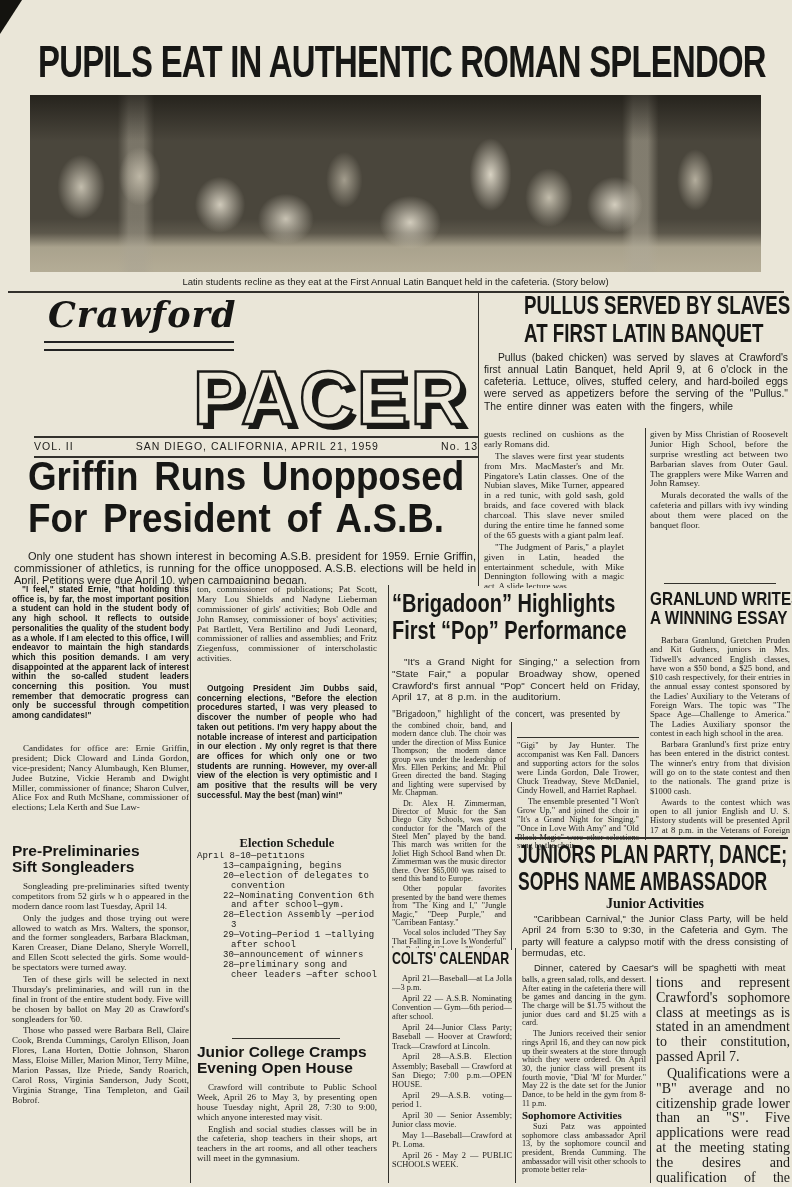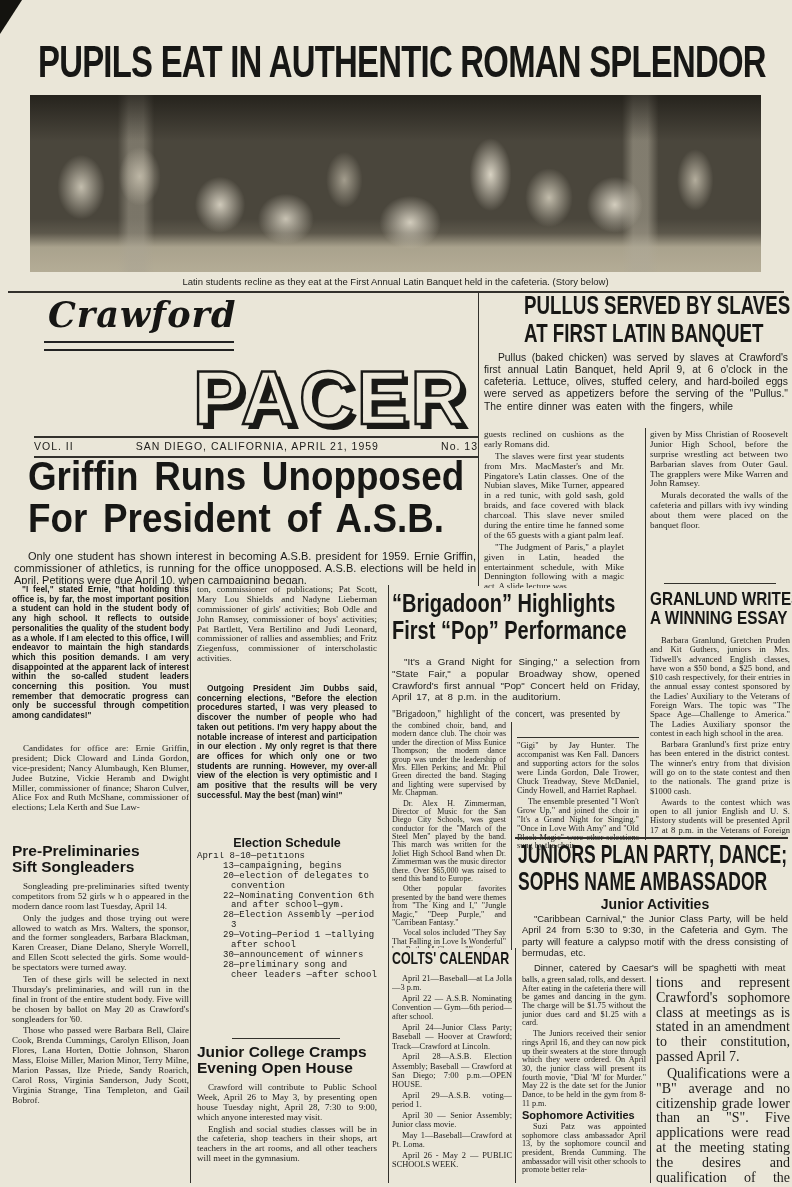--- a/index.html
+++ b/index.html
@@ -9,21 +9,21 @@
   .vrule{position:absolute;width:1px;background:#33312c;}
   .hrule{position:absolute;height:1px;background:#33312c;}
   .hl-line{display:block;white-space:nowrap;transform-origin:left top;
            font-family:"Liberation Sans",sans-serif;font-weight:bold;color:#171715;line-height:1.06;}
   .serifbd{font-size:9px;line-height:1.1;text-align:justify;}
   .serifbd p{margin:0 0 2px;text-indent:11px;}
   .serifbd p.noind{text-indent:0;}
   .sansbold{font-family:"Liberation Sans",sans-serif;font-weight:bold;font-size:8.3px;line-height:1.17;text-align:justify;}
   .sansbold p{margin:0 0 2px;text-indent:10px;}
   .sanslead{font-family:"Liberation Sans",sans-serif;text-align:justify;}
-  .subhead{font-family:Liberation Sans, sans-serif;font-weight:bold;text-align:center;color:#171715;}
+  .subhead{font-family:Liberation Serif, serif;font-weight:bold;text-align:center;color:#171715;}
   .cal p{margin:0 0 1.5px;text-indent:10px;}
   .sched p{margin:0;padding-left:34px;text-indent:-8px;font-family:Liberation Mono, monospace;}
   .sched p.first{padding-left:0;text-indent:0;}
   .bridgeline{white-space:nowrap;overflow:hidden;}
   #photo{background:
      linear-gradient(to bottom, rgba(18,16,12,.65), rgba(18,16,12,0) 26%),
      radial-gradient(ellipse 34px 46px at 7% 52%, rgba(216,210,193,.85), rgba(216,210,193,0) 70%),
      radial-gradient(ellipse 30px 42px at 15% 46%, rgba(205,198,180,.8), rgba(205,198,180,0) 70%),
      radial-gradient(ellipse 36px 40px at 26% 62%, rgba(222,216,200,.9), rgba(222,216,200,0) 70%),
      radial-gradient(ellipse 40px 36px at 35% 70%, rgba(222,216,200,.85), rgba(222,216,200,0) 70%),

